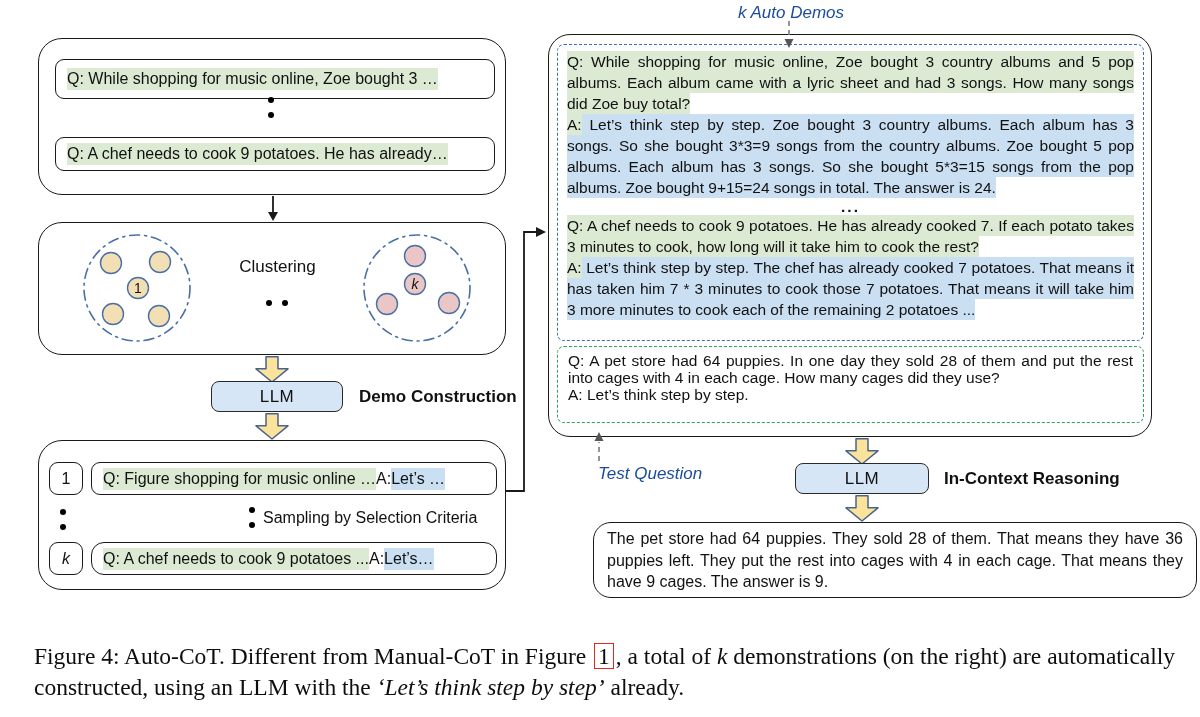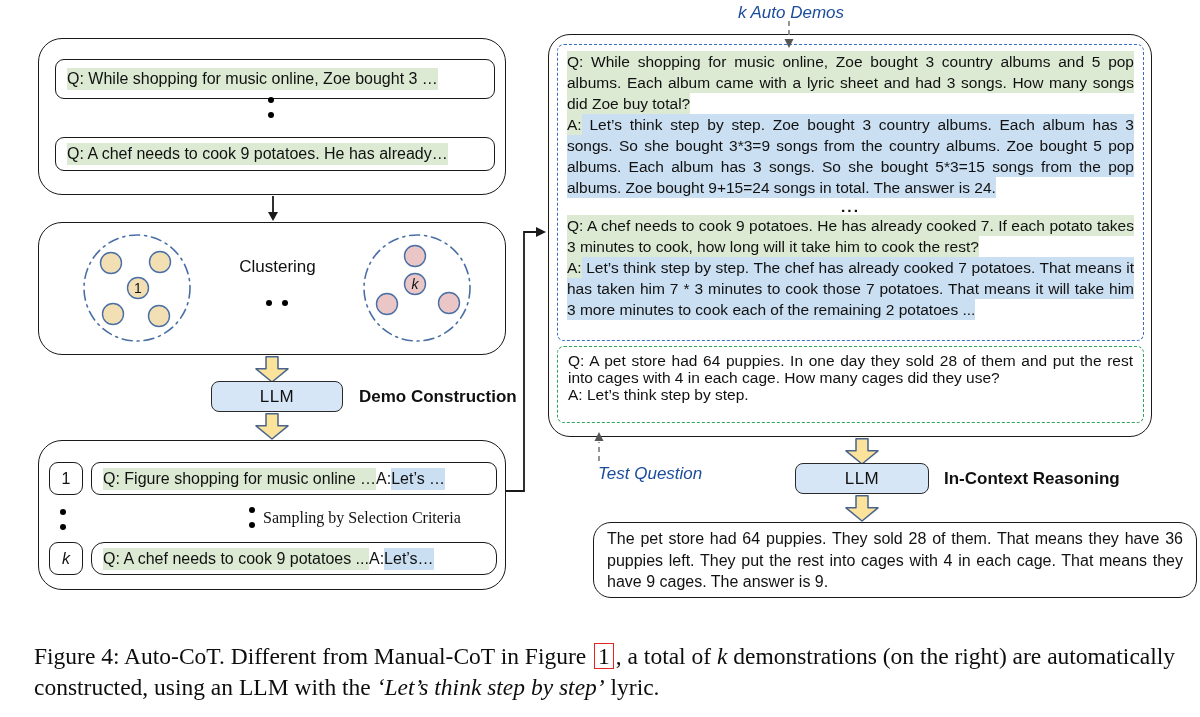--- a/index.html
+++ b/index.html
@@ -109,21 +109,21 @@
         <span class="hl-b">Let’s …</span>
     </div>
     <div class="abs vdots" style="left:21px;top:68px;">
       <span class="dot"></span>
         <span class="dot"></span>
     </div>
     <div class="abs vdots" style="left:210px;top:66px;">
       <span class="dot"></span>
         <span class="dot"></span>
     </div>
-    <div class="abs" style="left:224px;top:68px;font-size:16px;white-space:nowrap;font-family:Liberation Serif, serif;">Sampling by Selection Criteria</div>
+    <div class="abs" style="left:224px;top:68px;font-size:16px;white-space:nowrap;">Sampling by Selection Criteria</div>
     <div class="abs num-box italic" style="left:10px;top:101px;width:34px;height:33px;">
       <span>k</span>
     </div>
     <div class="abs strip" style="left:52px;top:101px;width:406px;height:33px;border-radius:13px;">
       <span class="hl-g">Q: A chef needs to cook 9 potatoes ...</span>
         <span> A: </span>
         <span class="hl-b">Let’s…</span>
     </div>
   </div>
 
@@ -171,16 +171,16 @@
     <polygon class="head" points="546,232 536,227 536,237"></polygon>
 
     <line class="dash-conn" x1="789" y1="21" x2="789" y2="40"></line>
     <polygon class="head-gray" points="789,48 784.5,39 793.5,39"></polygon>
 
     <line class="dash-conn" x1="599" y1="461" x2="599" y2="442"></line>
     <polygon class="head-gray" points="599,432 594.5,441 603.5,441"></polygon>
   </svg>
 
   <div id="caption" class="abs" style="left:34px;top:641px;width:1145px;">
-    <span>Figure 4: Auto-CoT. Different from Manual-CoT in Figure </span><span class="figref">1</span><span>, a total of </span><span class="italic">k</span><span> demonstrations (on the right) are automatically constructed, using an LLM with the </span><span class="italic">‘Let’s think step by step’</span><span> lyric.</span>
+    <span>Figure 4: Auto-CoT. Different from Manual-CoT in Figure </span><span class="figref">1</span><span>, a total of </span><span class="italic">k</span><span> demonstrations (on the right) are automatically constructed, using an LLM with the </span><span class="italic">‘Let’s think step by step’</span><span> already.</span>
   </div>
 
 </div>
 
 </body></html>

